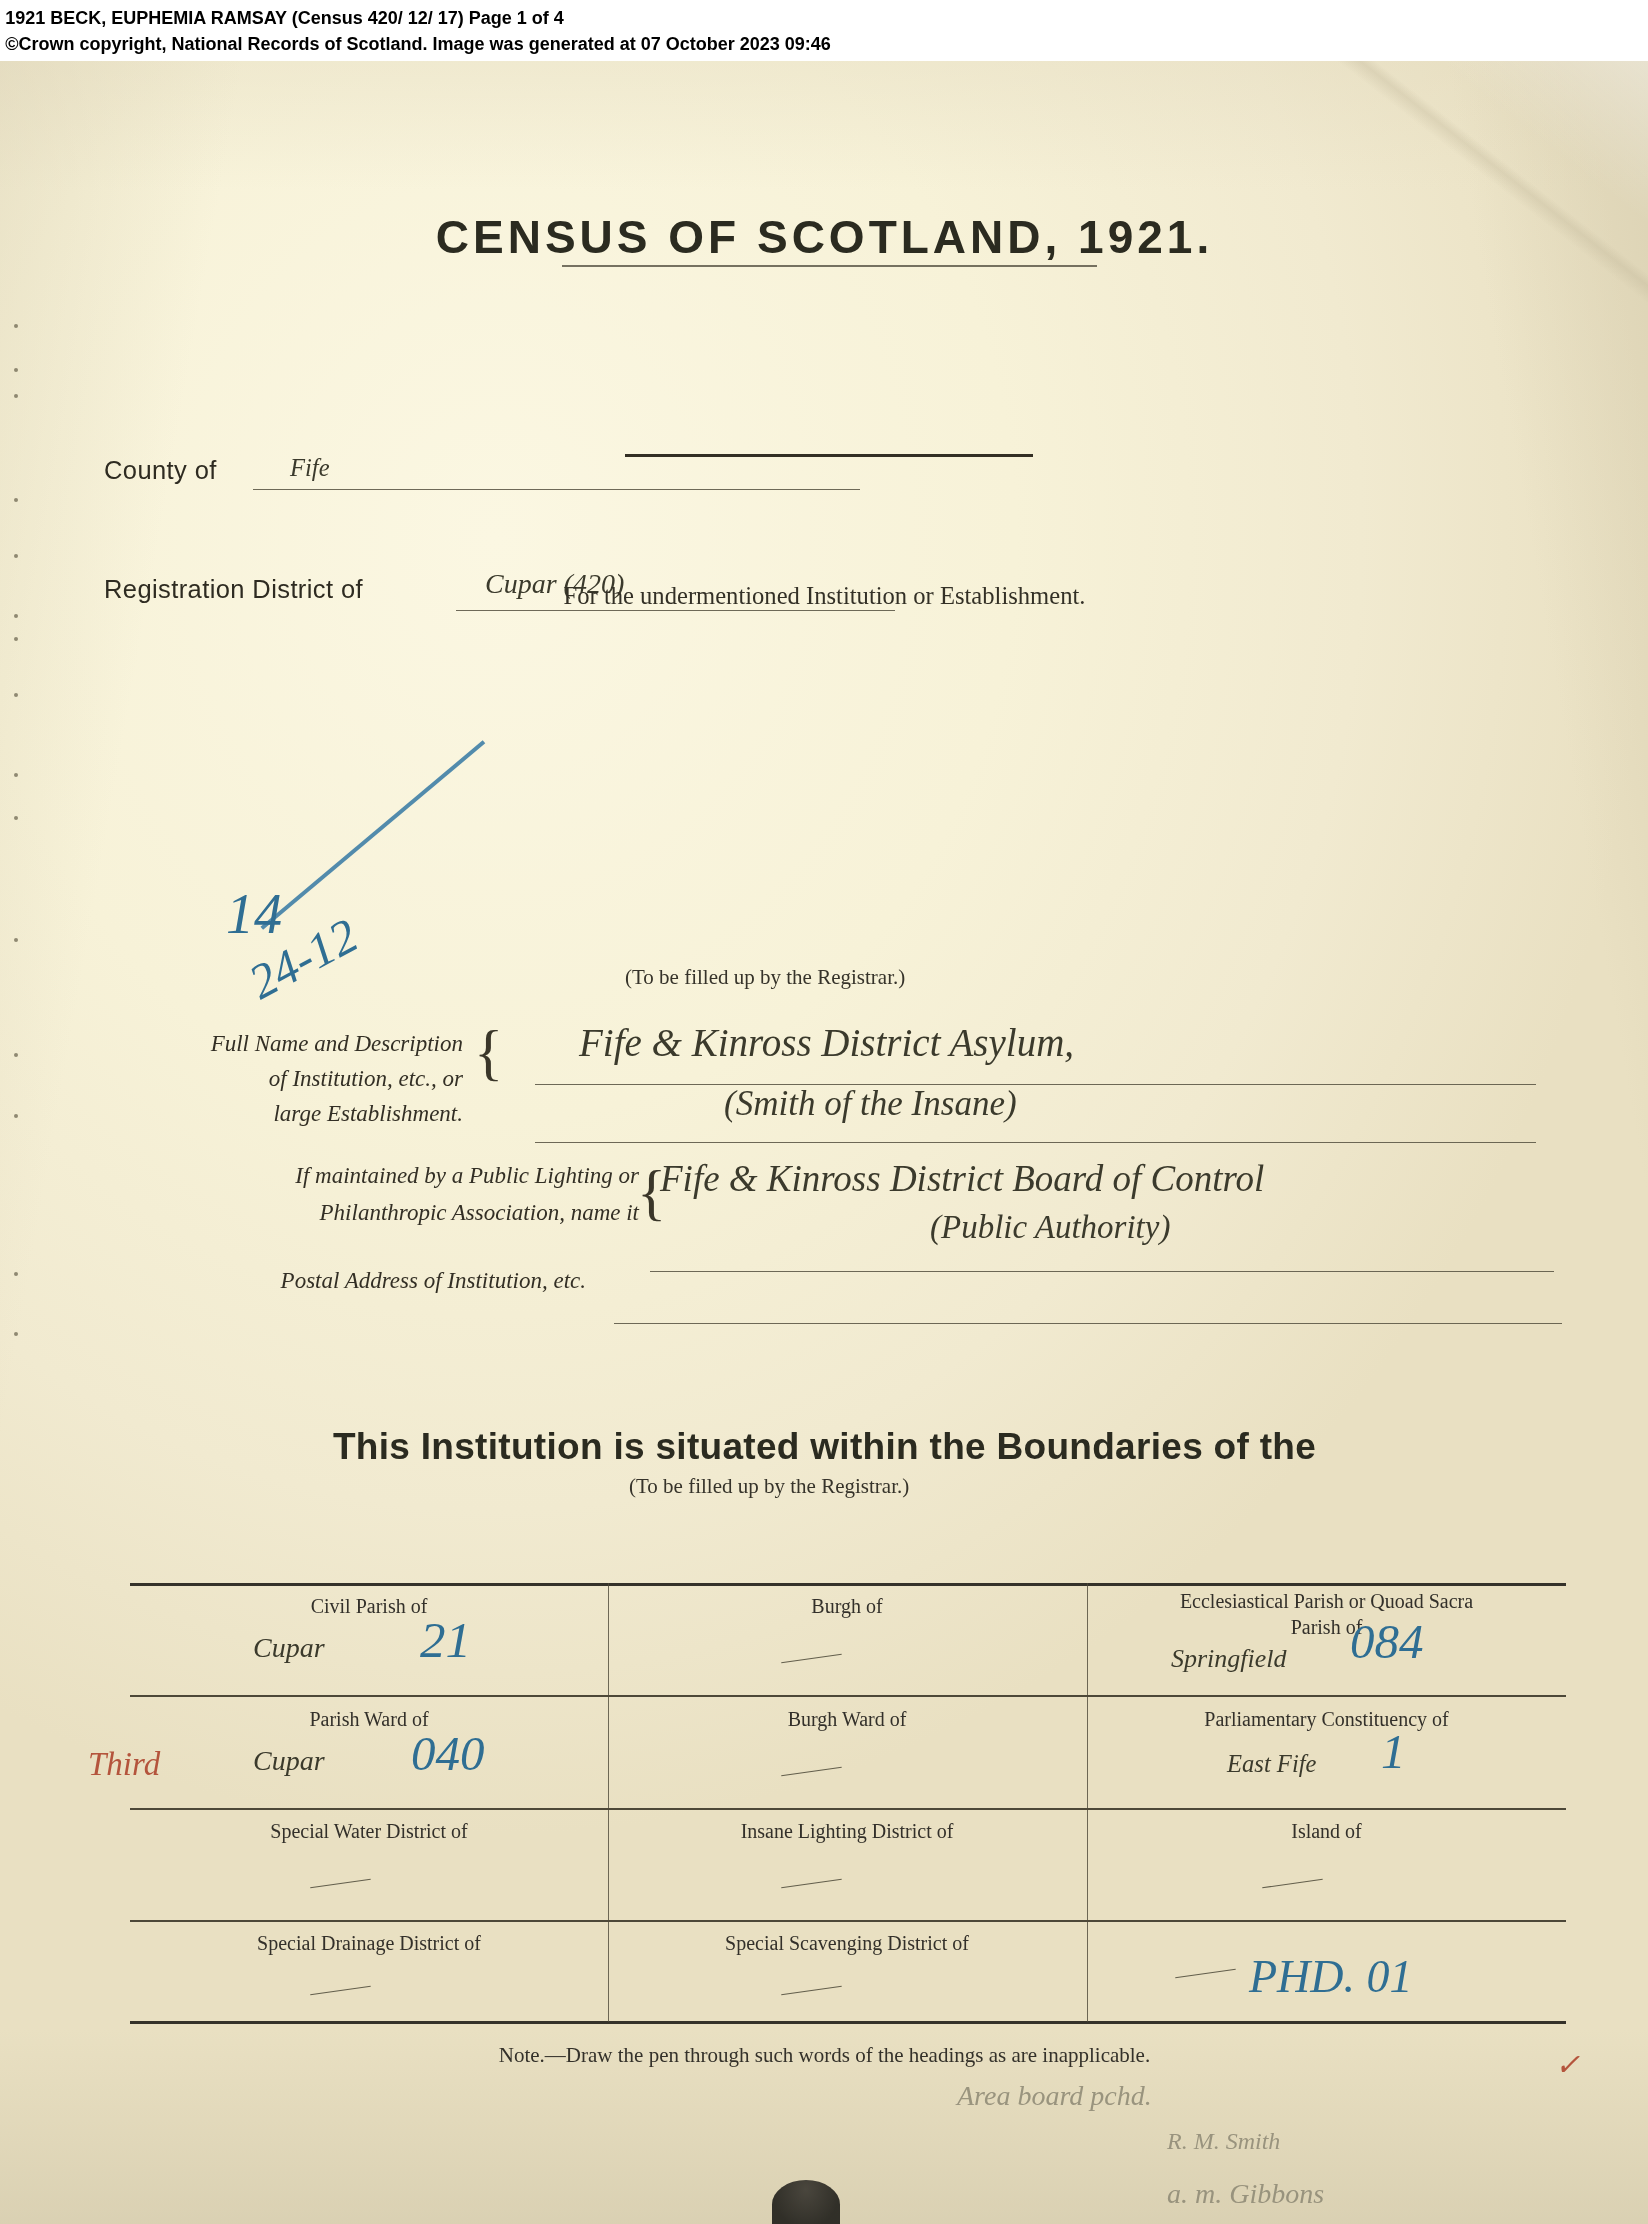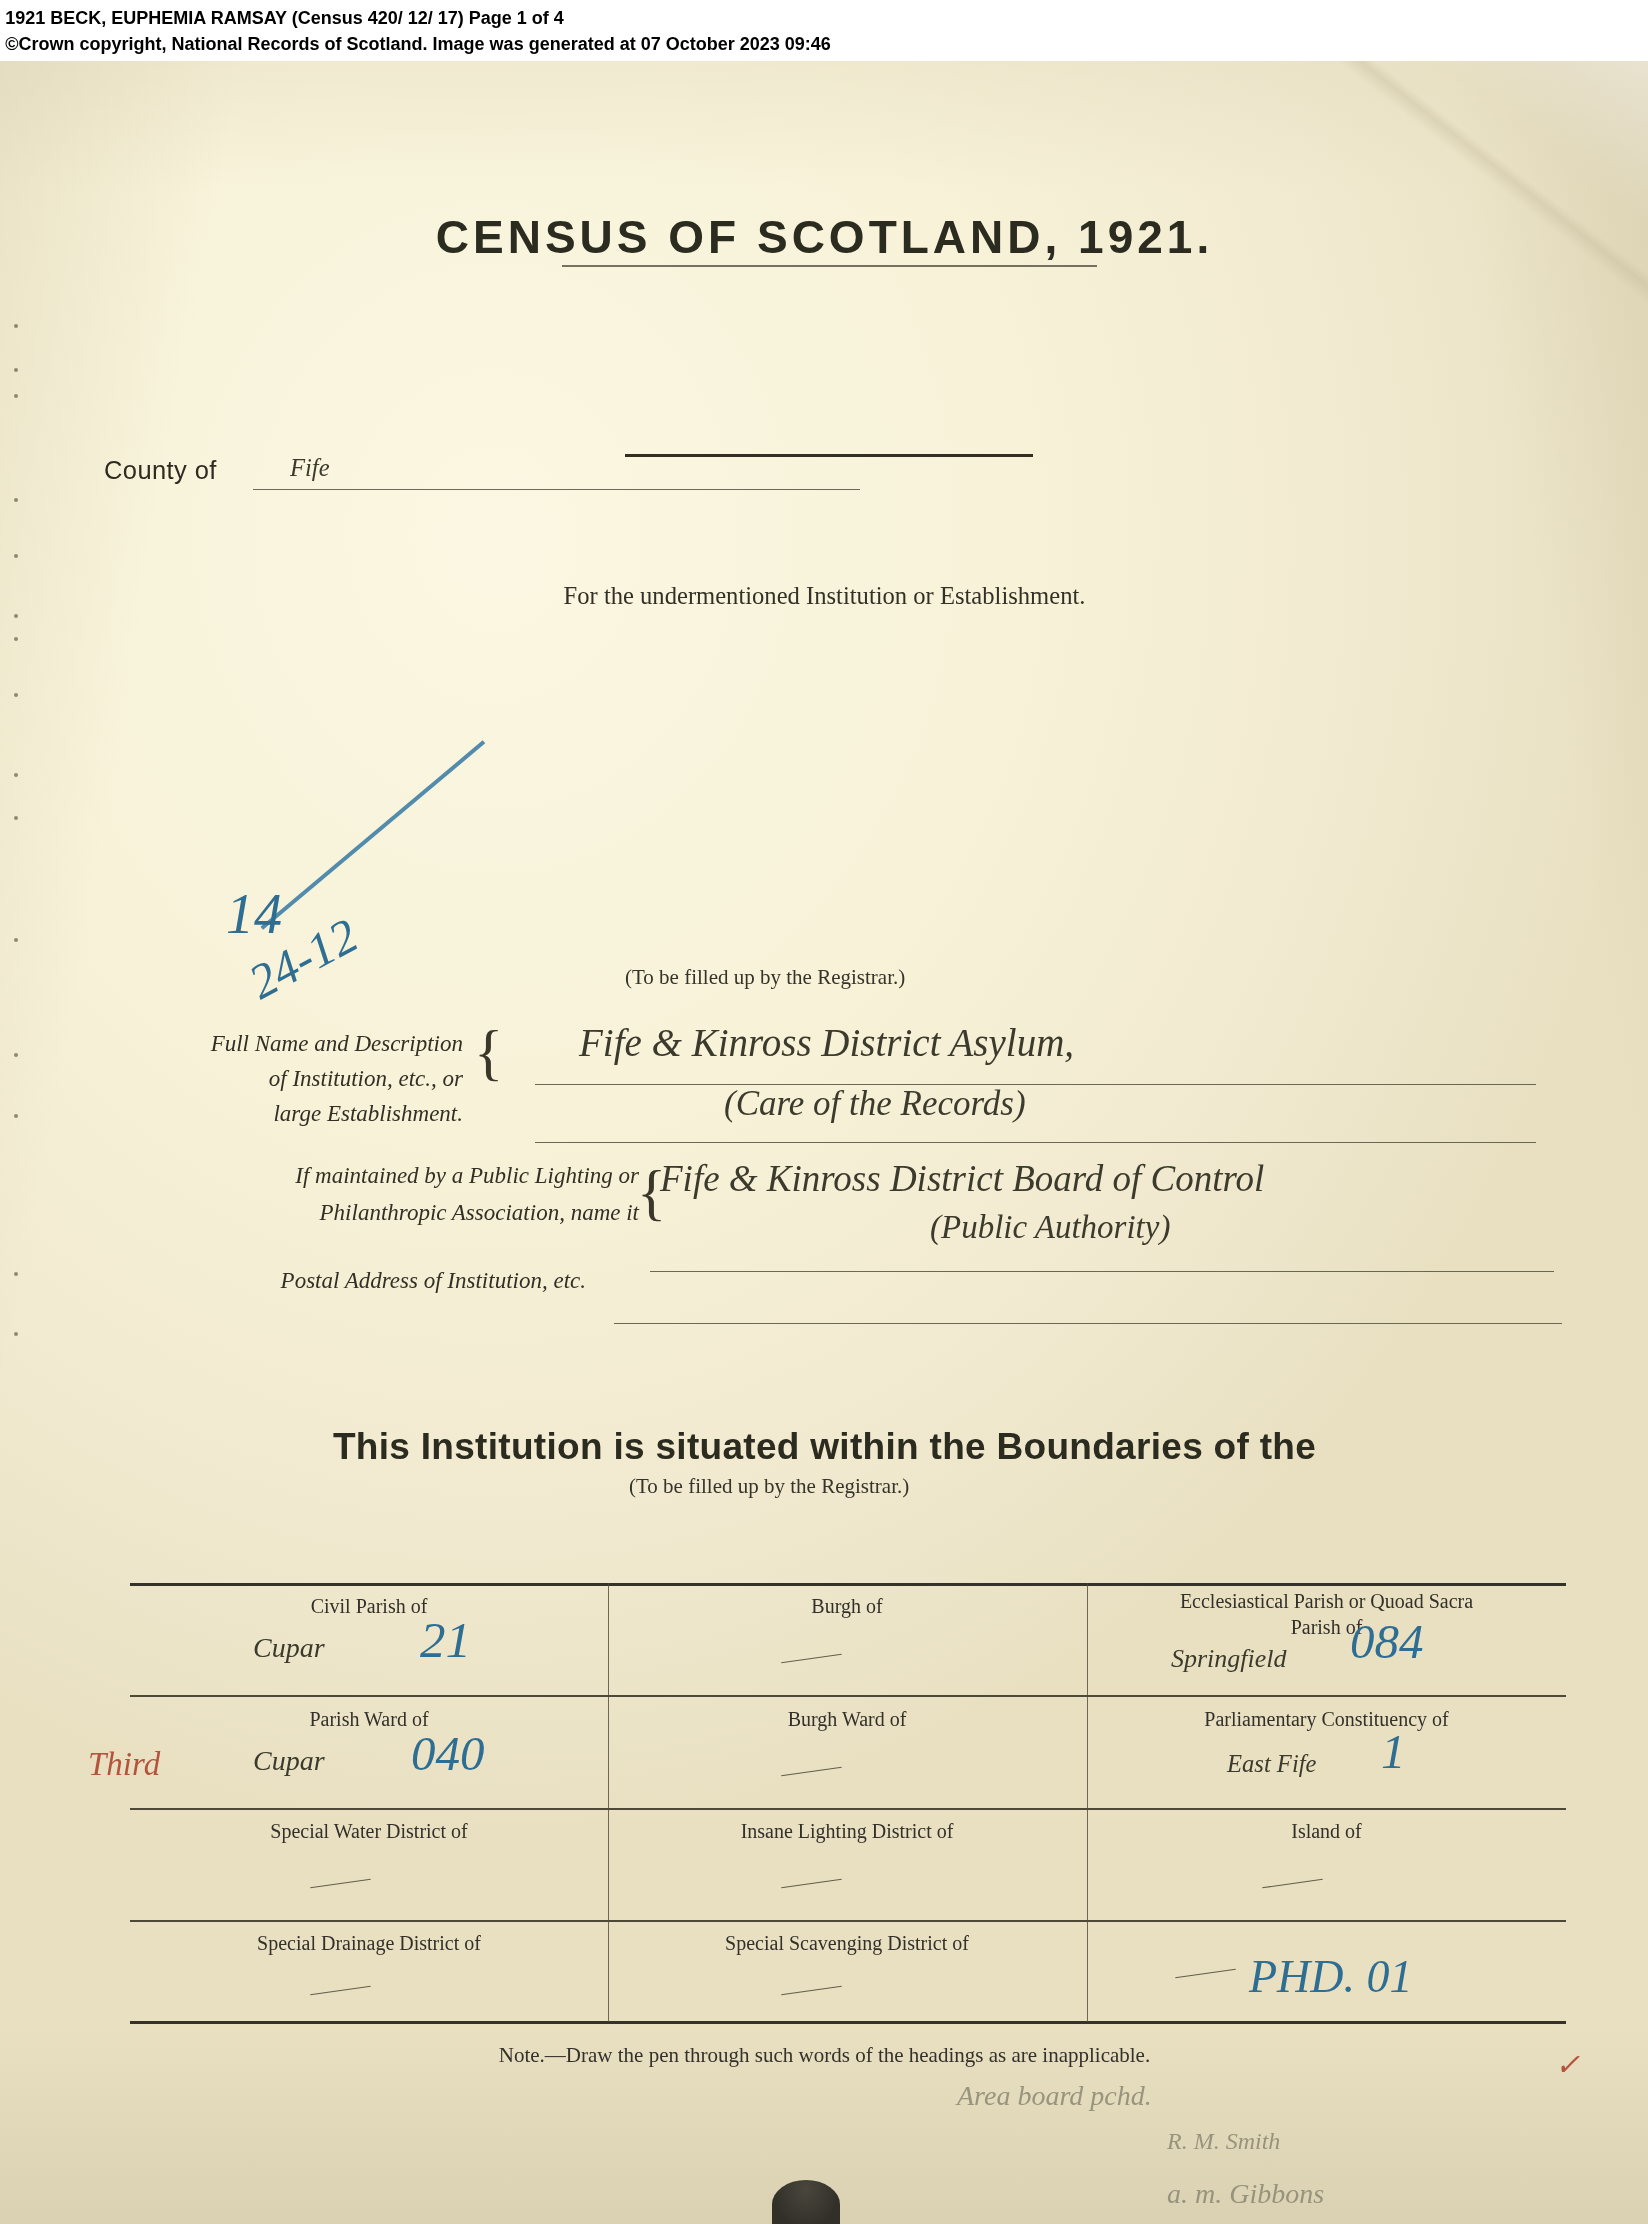--- a/index.html
+++ b/index.html
@@ -279,41 +279,46 @@
 
   <div class="h-census">CENSUS OF SCOTLAND, 1921.</div>
   <div class="rule-short"></div>
 
   <div class="field-row" style="top:202px;left:0;width:100%;height:53px;">
     <div class="lab" style="left:104px;top:193px;">County of</div>
     <div class="uline" style="left:253px;top:226px;width:607px;"></div>
     <div class="hand" style="left:290px;top:191px;font-size:24.6px;">Fife</div>
   </div>
 
+  <div class="field-row" style="top:263px;left:0;width:100%;height:53px;">
+    <div class="lab" style="left:104px;top:251px;">Registration District of</div>
+    <div class="uline" style="left:456px;top:286px;width:439px;"></div>
+    <div class="hand" style="left:485px;top:244px;font-size:28px;">Cupar (420)</div>
+  </div>
 
   <div class="rule-mid"></div>
 
   <div class="h-sub">For the undermentioned Institution or Establishment.</div>
 
   <div class="pencil-diag" style="left:228px;top:772px;width:290px;height:4.4px;transform:rotate(-40deg);"></div>
   <div class="blue" style="left:226px;top:821px;font-size:56px;font-style:italic;">14</div>
   <div class="blue" style="left:246px;top:869px;font-size:49px;font-style:italic;transform:rotate(-28deg);">24-12</div>
 
   <div class="registrar-note" style="left:625px;top:904px;">(To be filled up by the Registrar.)</div>
 
   <div class="inst-label" style="left:112px;top:970px;width:351px;">Full Name and Description</div>
   <div class="inst-label" style="left:112px;top:1005px;width:351px;">of Institution, etc., or</div>
   <div class="inst-label" style="left:112px;top:1040px;width:351px;">large Establishment.</div>
   <div class="brace" style="left:474px;top:957px;">{</div>
 
   <div class="hand" style="left:579px;top:959px;font-size:39px;">Fife &amp; Kinross District Asylum,</div>
   <div class="field-row" style="top:0;left:0;">
     <div class="uline" style="left:535px;top:1023px;width:1001px;"></div>
   </div>
-  <div class="hand" style="left:724px;top:1023px;font-size:35px;">(Care of the Records)</div>
+  <div class="hand" style="left:724px;top:1023px;font-size:35px;">(Smith of the Insane)</div>
   <div class="field-row" style="top:0;left:0;">
     <div class="uline" style="left:535px;top:1081px;width:1001px;"></div>
   </div>
 
   <div class="inst-label" style="left:112px;top:1102px;width:527px;">If maintained by a Public Lighting or</div>
   <div class="inst-label" style="left:112px;top:1139px;width:527px;">Philanthropic Association, name it</div>
   <div class="brace" style="left:637px;top:1097px;">{</div>
   <div class="hand" style="left:660px;top:1096px;font-size:37px;">Fife &amp; Kinross District Board of Control</div>
   <div class="hand" style="left:930px;top:1148px;font-size:33px;">(Public Authority)</div>
   <div class="field-row" style="top:0;left:0;">

